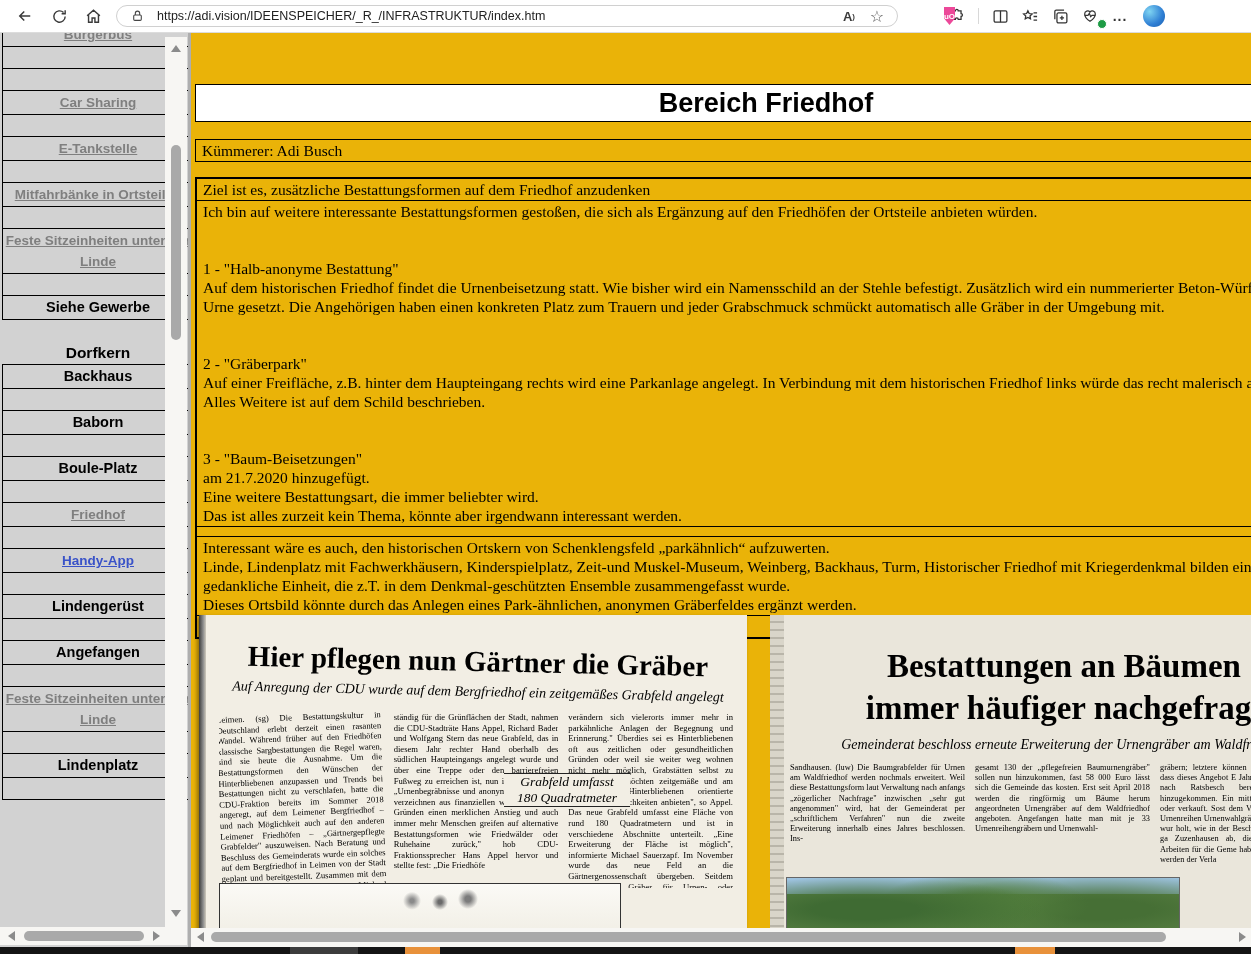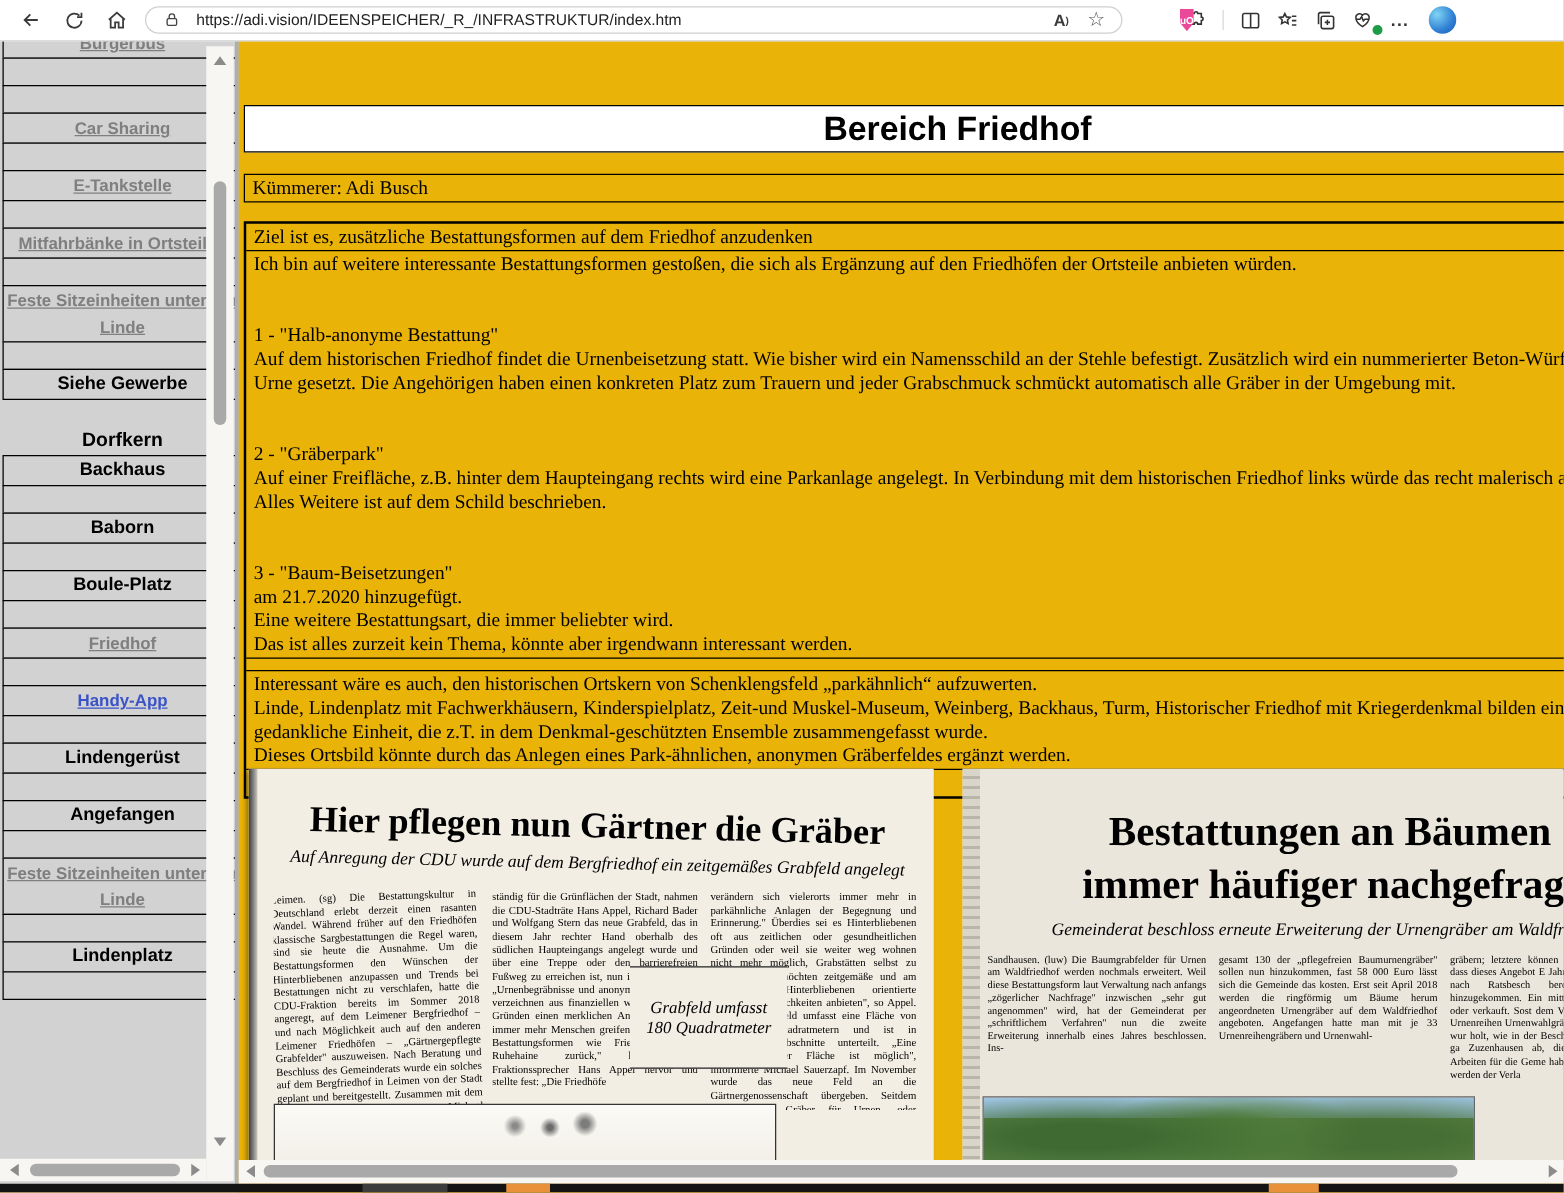--- a/index.html
+++ b/index.html
@@ -72,21 +72,21 @@
      background:linear-gradient(to right,#3c3c3c,#8d8d8d 60%,#cfcabd);}
   #cl-head{margin:30px 10px 0 20px;text-align:center;font-family:"Liberation Serif",serif;
      font-weight:bold;font-size:29px;transform:rotate(1.3deg);white-space:nowrap;}
   #cl-sub{margin:6px 10px 0 20px;text-align:center;font-family:"Liberation Serif",serif;
      font-style:italic;font-size:14px;transform:rotate(1.3deg);white-space:nowrap;}
   #cl-cols{display:flex;gap:10px;margin:12px 14px 0 20px;height:176px;overflow:hidden;
      font-family:"Liberation Serif",serif;font-size:8.6px;line-height:10.6px;text-align:justify;}
   #cl-cols .col{flex:1;overflow:hidden;}
   #cl-col1{transform:rotate(-2deg);}
   #cl-pull{position:absolute;left:305px;top:158px;width:122px;background:#f2eee4;
-     border-top:1px solid #222;border-bottom:1px solid #222;padding:24px 2px;text-align:center;
+     border-top:1px solid #222;border-bottom:1px solid #222;padding:0 2px;text-align:center;
      font-family:"Liberation Serif",serif;font-style:italic;font-size:13.5px;line-height:16px;}
   #cl-photo{position:absolute;left:20px;top:268px;width:400px;height:60px;border:1px solid #333;
      background:
        radial-gradient(circle at 55% 30%,#6a6a6a 2px,transparent 8px),
        radial-gradient(circle at 62% 25%,#7c7c7c 3px,transparent 10px),
        radial-gradient(circle at 48% 28%,#8a8a8a 2px,transparent 9px),
        linear-gradient(#fbfaf6,#efece2);}
 
   #clip-right{position:absolute;top:582px;left:579px;width:481px;height:320px;background:#eae6db;overflow:hidden;}
   #clip-right .spine{position:absolute;top:0;left:0;width:14px;height:100%;

